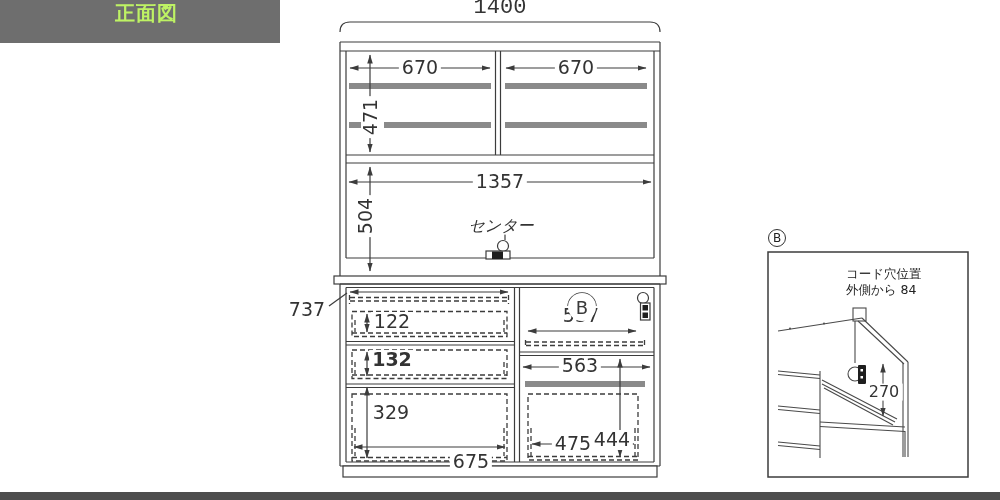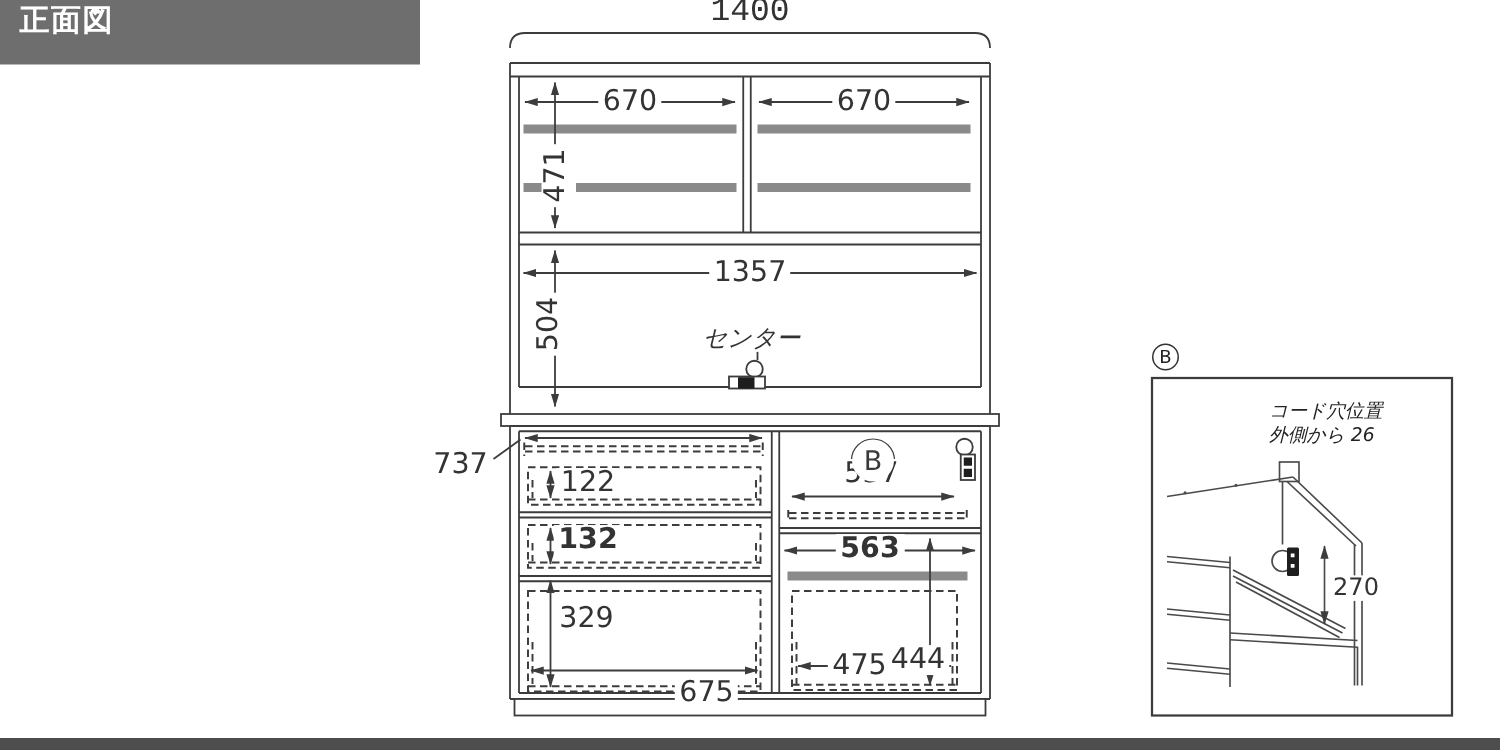--- a/index.html
+++ b/index.html
@@ -1,42 +1,42 @@
 <!DOCTYPE html>
 <html><head>
 <meta charset="utf-8">
 <style>
   html,body{margin:0;padding:0;}
   body{width:1000px;height:500px;position:relative;background:#ffffff;overflow:hidden;
        font-family:"DejaVu Sans","Liberation Sans",sans-serif;color:#3a3a3a;}
   .abs{position:absolute;}
   
-  .hdr{left:0;top:0;width:280px;height:43px;background:#6e6e6e;color:#ffffff;
-       display:flex;align-items:flex-start;padding-left:13px;box-sizing:border-box;flex-direction:column;}
+  .hdr{left:0;top:0;width:280px;height:43px;background:#6e6e6e;color:#bef264;
+       display:flex;align-items:center;padding-left:13px;box-sizing:border-box;flex-direction:column;}
   .hdr .t1{font-size:20px;font-weight:bold;letter-spacing:1px;}
   .hdr .t2{font-size:13px;margin-left:6px;margin-top:2px;}
   
   .ftr{left:0;top:492px;width:1000px;height:8px;background:#4d4d4d;}
   
   svg.draw{left:0;top:0;width:1000px;height:500px;}
   
   .dim{transform:translate(-50%,-50%);background:#fff;padding:0 3px;font-size:19px;
        line-height:1.05;white-space:nowrap;color:#333;}
   .dim.big{font-size:22px;}
   .dim.rot{transform:translate(-50%,-50%) rotate(-90deg);}
   .dim.jp{font-size:16px;font-style:italic;}
   .dim.sm{font-size:16px;}
   
   .bmark{width:28px;height:28px;border:1.6px solid #3c3c3c;border-radius:50%;
          display:flex;align-items:center;justify-content:center;font-size:18px;
          background:#fff;box-sizing:border-box;transform:translate(-50%,-50%);}
   .detail-title{display:flex;align-items:center;gap:5px;font-size:14px;color:#222;}
   .detail-title .mini{width:18px;height:18px;border:1.3px solid #333;border-radius:50%;
          display:flex;align-items:center;justify-content:center;font-size:12px;box-sizing:border-box;}
-  .cordnote{font-size:12.5px;line-height:16px;color:#222;white-space:nowrap;font-style:italic;}
+  .cordnote{font-size:12.5px;line-height:16px;color:#222;white-space:nowrap;}
 </style>
 </head>
 <body>
 
 <div class="abs hdr">
   <span class="t1">正面図</span>
 </div>
 
 <svg class="abs draw" viewBox="0 0 1000 500" fill="none" stroke="#3c3c3c" stroke-width="1.2">
   <defs>
@@ -156,28 +156,28 @@
 <div class="abs dim rot" style="left:371px;top:117px;">471</div>
 <div class="abs dim" style="left:500px;top:182px;">1357</div>
 <div class="abs dim rot" style="left:366px;top:216px;">504</div>
 <div class="abs dim jp" style="left:501px;top:226px;">センター</div>
 <div class="abs dim" style="left:307px;top:310px;">737</div>
 <div class="abs dim" style="left:392px;top:322px;">122</div>
 <div class="abs dim" style="left:392px;top:360px;font-weight:bold;">132</div>
 <div class="abs dim" style="left:391px;top:413px;">329</div>
 <div class="abs dim" style="left:433px;top:462px;margin-left:38px;">675</div>
 <div class="abs dim" style="left:581px;top:316px;">537</div>
-<div class="abs dim" style="left:580px;top:366px;font-weight:bold;">563</div>
+<div class="abs dim" style="left:580px;top:366px;">563</div>
 <div class="abs dim" style="left:612px;top:412px;margin-top:28px;">444</div>
 <div class="abs dim" style="left:573px;top:444px;text-align:right;">475</div>
 
 <div class="abs bmark" style="left:582px;top:307px;border:none;">B</div>
 
 <div class="abs detail-title" style="left:768px;top:229px;">
   <span class="mini">B</span>
 </div>
 <div class="abs cordnote" style="left:846px;top:266px;">
   <div>コード穴位置</div>
-  <div>外側から 26</div>
+  <div>外側から 84</div>
 </div>
-<div class="abs dim sm" style="left:884px;top:392px;margin-left:20px;">270</div>
+<div class="abs dim sm" style="left:884px;top:392px;">270</div>
 
 <div class="abs ftr"></div>
 
 </body></html>

